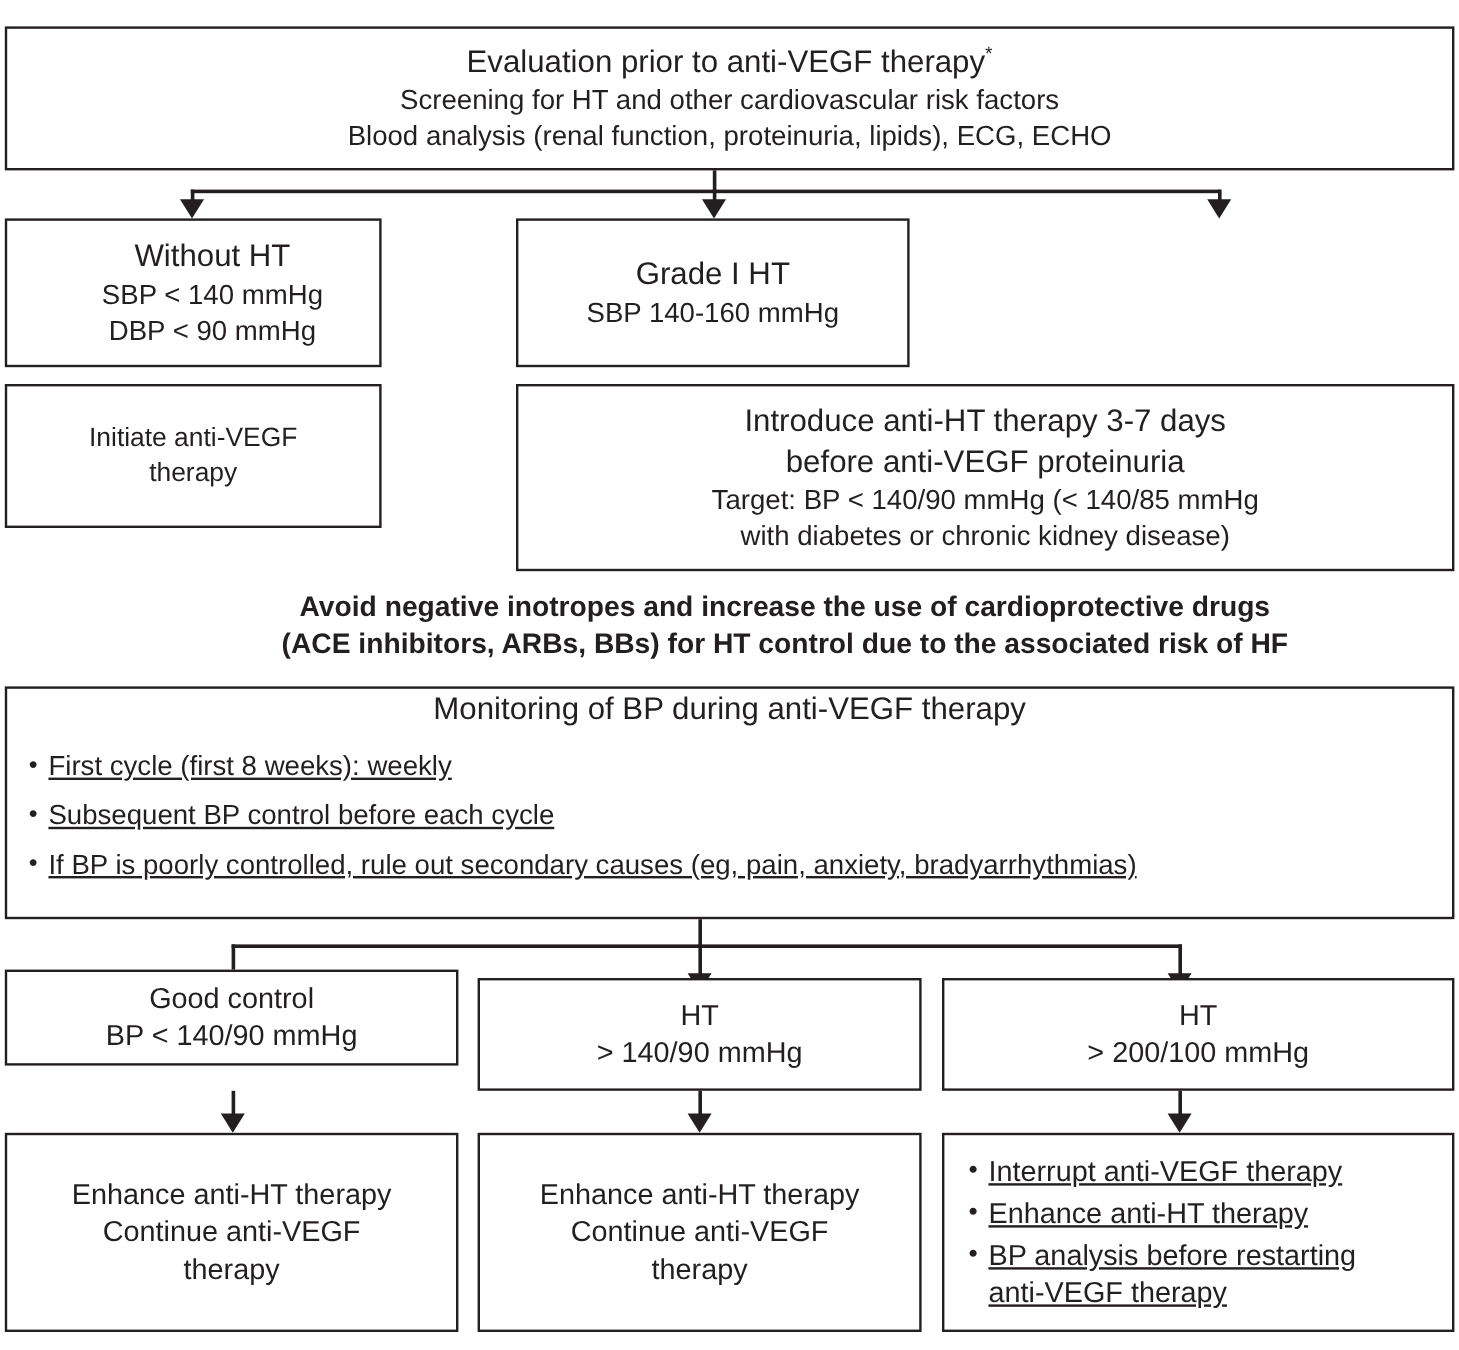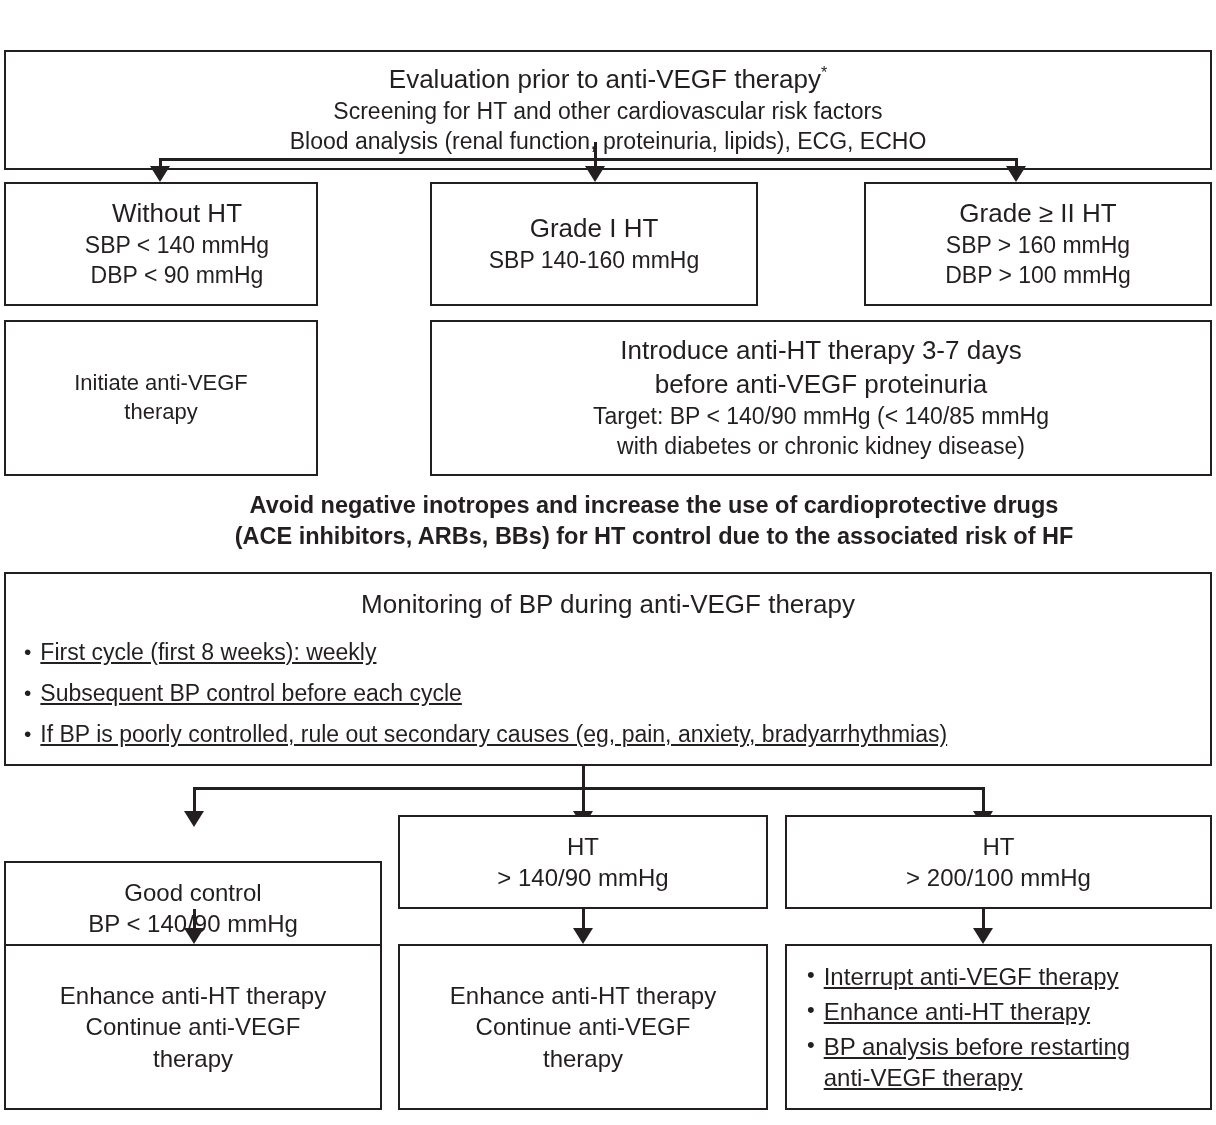--- a/index.html
+++ b/index.html
@@ -92,21 +92,21 @@
     border-left: 10px solid transparent;
     border-right: 10px solid transparent;
     border-top: 16px solid #231f20;
   }
 </style>
 </head>
 <body>
 
 <div id="page">
 
-  <div class="box" style="left:4px; top:22px; width:1208px; height:120px;margin-top:28px;">
+  <div class="box" style="left:4px; top:22px; width:1208px; height:120px;">
     <span class="ln t-26"><span>Evaluation prior to anti-VEGF therapy</span><span class="sup">*</span></span>
     <span class="ln t-23">Screening for HT and other cardiovascular risk factors</span>
     <span class="ln t-23">Blood analysis (renal function, proteinuria, lipids), ECG, ECHO</span>
   </div>
 
   <div class="vline" style="left:594px; top:142px; height:18px;"></div>
   <div class="hline" style="left:159px; top:158px; width:858px;"></div>
   <div class="vline" style="left:159px; top:158px; height:12px;"></div>
   <div class="arrow" style="left:150px; top:166px;"></div>
   <div class="vline" style="left:594px; top:158px; height:12px;"></div>
@@ -118,44 +118,39 @@
     <span class="ln t-26">Without HT</span>
     <span class="ln t-23">SBP &lt; 140 mmHg</span>
     <span class="ln t-23">DBP &lt; 90 mmHg</span>
   </div>
 
   <div class="box" style="left:430px; top:182px; width:328px; height:124px;">
     <span class="ln t-26">Grade I HT</span>
     <span class="ln t-23">SBP 140-160 mmHg</span>
   </div>
 
-  <div class="box" style="left:864px; top:182px; width:348px; height:124px;">
-    <span class="ln t-26">Grade ≥ II HT</span>
-    <span class="ln t-23">SBP &gt; 160 mmHg</span>
-    <span class="ln t-23">DBP &gt; 100 mmHg</span>
-  </div>
-
-  <div class="box" style="left:4px; top:320px; width:314px; height:156px;">
+
+  <div class="box" style="left:4px; top:320px; width:314px; height:120px;">
     <span class="ln t-22">Initiate anti-VEGF</span>
     <span class="ln t-22">therapy</span>
   </div>
 
   <div class="box" style="left:430px; top:320px; width:782px; height:156px;">
     <span class="ln t-26">Introduce anti-HT therapy 3-7 days</span>
     <span class="ln t-26">before anti-VEGF proteinuria</span>
     <span class="ln t-23">Target: BP &lt; 140/90 mmHg (&lt; 140/85 mmHg</span>
     <span class="ln t-23">with diabetes or chronic kidney disease)</span>
   </div>
 
   <div class="bold-note" style="top:490px;">
     <span class="ln">Avoid negative inotropes and increase the use of cardioprotective drugs</span>
     <span class="ln">(ACE inhibitors, ARBs, BBs) for HT control due to the associated risk of HF</span>
   </div>
 
-  <div class="box left-align" style="left:4px; top:572px; width:1208px; height:194px; justify-content:flex-start; padding:14px 0 0 0;">
+  <div class="box left-align" style="left:4px; top:572px; width:1208px; height:194px; justify-content:flex-start; padding:0 0 0 0;">
     <div style="width:100%; text-align:center;">
       <span class="ln t-26" style="display:inline-block;">Monitoring of BP during anti-VEGF therapy</span>
     </div>
     <div style="width:100%; padding:16px 18px 0 18px; box-sizing:border-box;">
       <div class="bullet-row" style="margin-bottom:11px;">
         <span class="bullet-dot t-21">•</span>
         <span class="bullet-text t-23">First cycle (first 8 weeks): weekly</span>
       </div>
       <div class="bullet-row" style="margin-bottom:11px;">
         <span class="bullet-dot t-21">•</span>
@@ -170,21 +165,21 @@
 
   <div class="vline" style="left:582px; top:766px; height:23px;"></div>
   <div class="hline" style="left:193px; top:787px; width:792px;"></div>
   <div class="vline" style="left:193px; top:787px; height:28px;"></div>
   <div class="arrow" style="left:184px; top:811px;"></div>
   <div class="vline" style="left:582px; top:787px; height:28px;"></div>
   <div class="arrow" style="left:573px; top:811px;"></div>
   <div class="vline" style="left:982px; top:787px; height:28px;"></div>
   <div class="arrow" style="left:973px; top:811px;"></div>
 
-  <div class="box" style="left:4px; top:861px; width:378px; height:94px;">
+  <div class="box" style="left:4px; top:808px; width:378px; height:80px;">
     <span class="ln t-24">Good control</span>
     <span class="ln t-24">BP &lt; 140/90 mmHg</span>
   </div>
 
   <div class="box" style="left:398px; top:815px; width:370px; height:94px;">
     <span class="ln t-24">HT</span>
     <span class="ln t-24">&gt; 140/90 mmHg</span>
   </div>
 
   <div class="box" style="left:785px; top:815px; width:427px; height:94px;">

